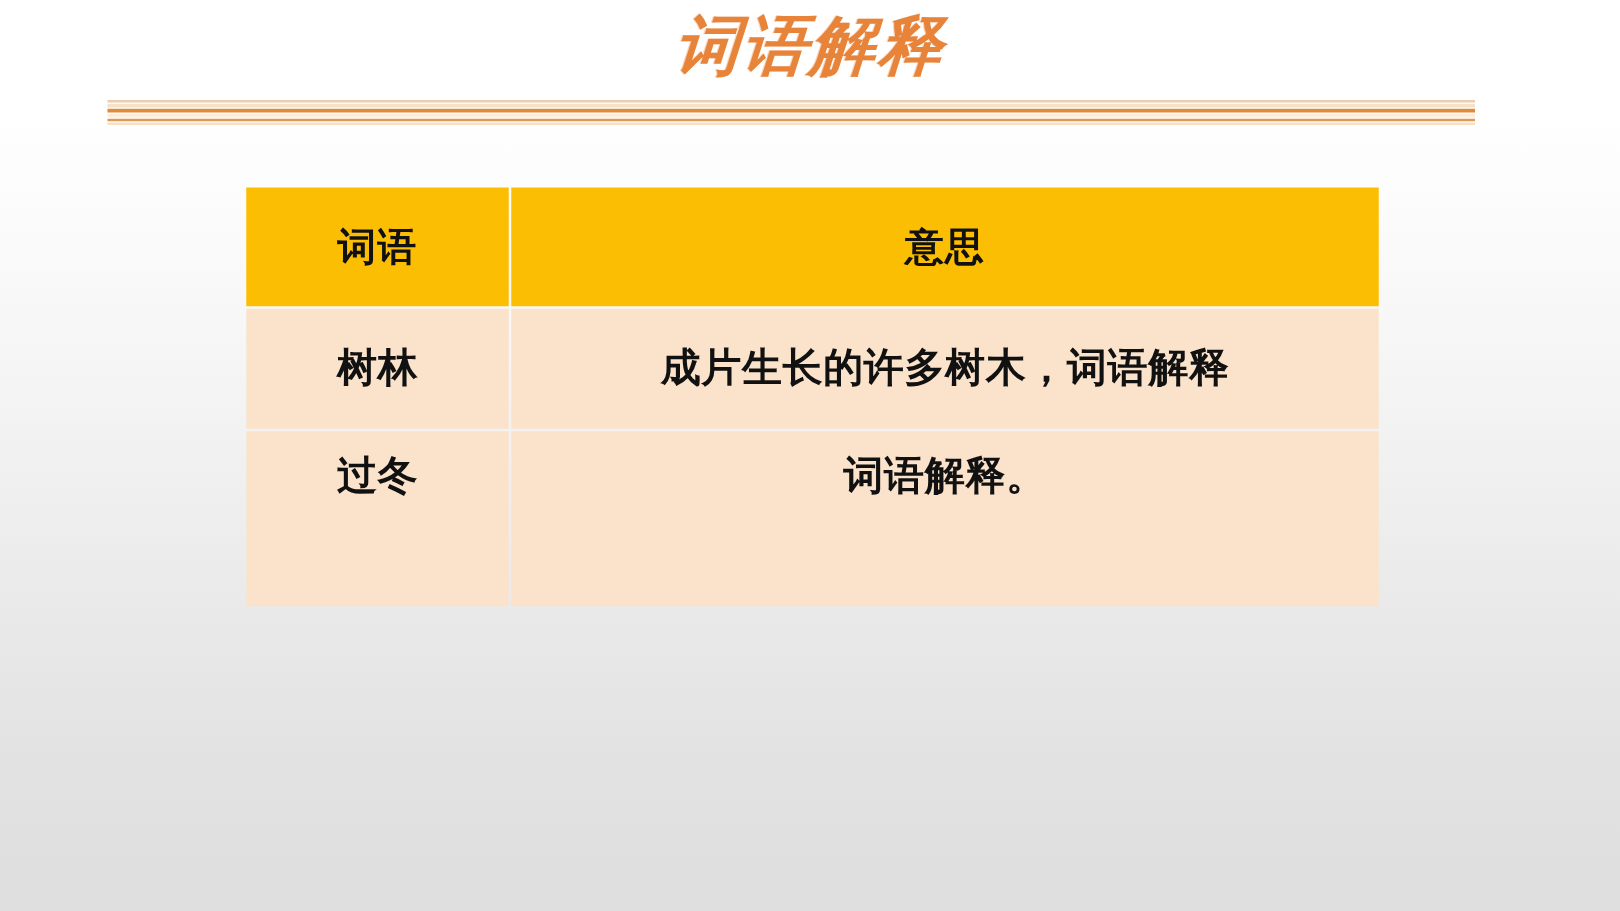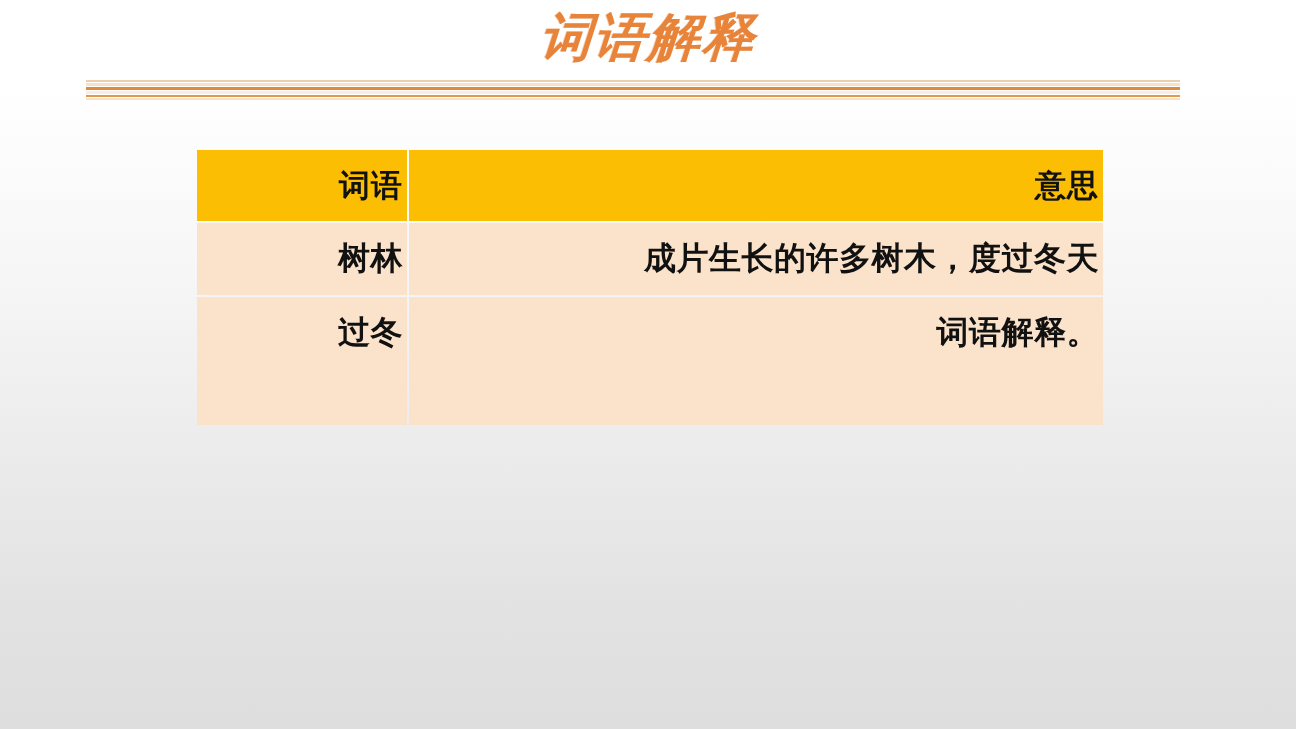--- a/index.html
+++ b/index.html
@@ -81,23 +81,23 @@
     width: 908px;
     border-collapse: separate;
     border-spacing: 2px;
     table-layout: fixed;
   }
   .vocab-table col.c-word { width: 210px; }
   .vocab-table col.c-mean { width: 694px; }
 
   .vocab-table th,
   .vocab-table td {
-    padding: 4px;
+    padding: 16px;
     margin: 0;
-    text-align: right;
+    text-align: center;
     vertical-align: middle;
     color: #111111;
     font-weight: bold;
     font-family: "DejaVu Sans", "Liberation Sans", sans-serif;
   }
 
   .vocab-table thead th {
     background: #fcbe02;
     height: 63px;
     font-size: 31px;
@@ -144,21 +144,21 @@
     </colgroup>
     <thead>
       <tr>
         <th>词语</th>
         <th>意思</th>
       </tr>
     </thead>
     <tbody>
       <tr class="row-a r1">
         <td class="cell-word">树林</td>
-        <td class="cell-mean">成片生长的许多树木，度过冬天</td>
+        <td class="cell-mean">成片生长的许多树木，词语解释</td>
       </tr>
       <tr class="row-a r3">
         <td class="cell-word">过冬</td>
         <td class="cell-mean">词语解释。</td>
       </tr>
     </tbody>
   </table>
 
 </div>
 

